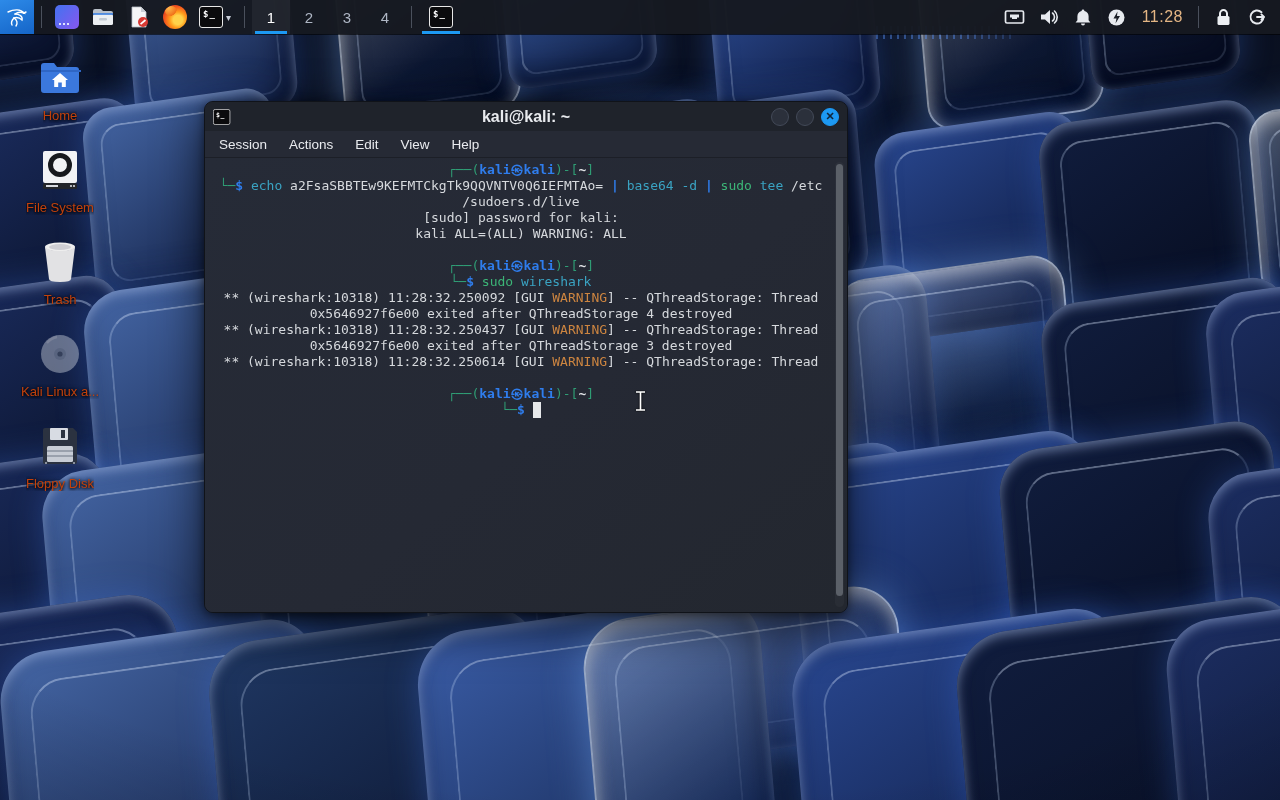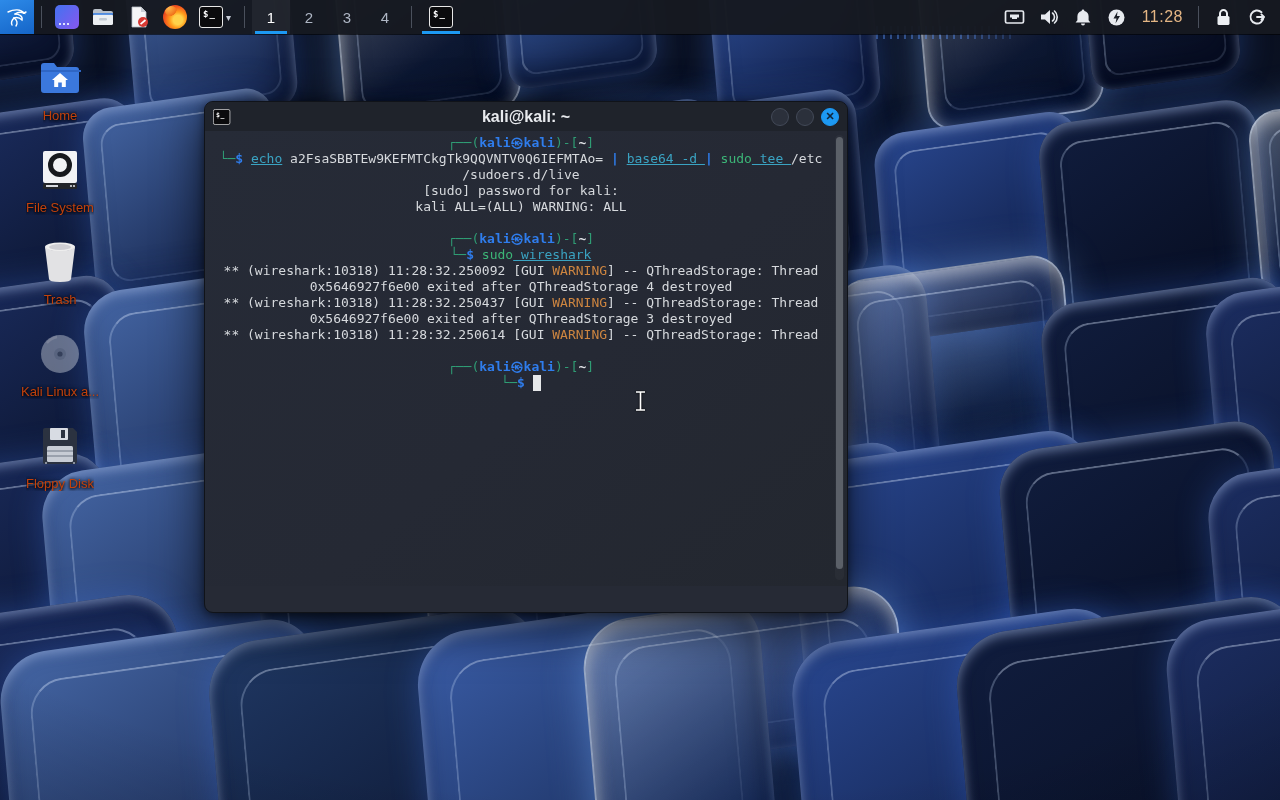--- a/index.html
+++ b/index.html
@@ -85,21 +85,21 @@
   #term-body { position:relative; height:455px;
     background:linear-gradient(140deg, #262b37 0%, #252934 55%, #23272f 100%); }
   #term-output { position:absolute; left:10px; top:4px; right:20px; bottom:4px;
     font-family:"DejaVu Sans Mono", monospace; font-size:13px; line-height:16px; overflow:hidden; }
   .tline { white-space:pre; min-height:16px;text-align:center; }
   .sg-f  { color:#2f9c74; }
   .sg-u  { color:#2f7ded; font-weight:bold; }
   .sg-s  { color:#2f7ded; font-weight:bold; }
   .sg-p  { color:#e2e4e8; font-weight:bold; }
   .sg-d  { color:#2f7ded; font-weight:bold; }
-  .sg-c  { color:#3aa3c2;text-decoration:underline; }
+  .sg-c  { color:#3aa3c2; }
   .sg-t  { color:#d6d9dd; }
   .sg-pi { color:#2f7ded; font-weight:bold; }
   .sg-su { color:#3cb577; }
   .sg-w  { color:#cd8540; }
   .sg-cur{ background:#e6e8ea; color:#e6e8ea; display:inline-block; width:8px; }
   #term-scrollbar { position:absolute; right:3px; top:4px; width:9px; bottom:6px;
     background:rgba(255,255,255,.03); border-radius:5px; }
   #term-thumb { position:absolute; left:1px; right:1px; top:2px; height:97%;
     background:#5b6068; border-radius:5px; cursor:pointer; }
 
@@ -338,20 +338,27 @@
     </div>
     <div id="win-title">kali@kali: ~</div>
     <div id="win-btns">
       <div class="wbtn"></div>
       <div class="wbtn"></div>
       <div class="wbtn close">
           <span>✕</span>
         </div>
     </div>
   </div>
+  <div id="menubar">
+    <span class="menu-item">Session</span>
+    <span class="menu-item">Actions</span>
+    <span class="menu-item">Edit</span>
+    <span class="menu-item">View</span>
+    <span class="menu-item">Help</span>
+  </div>
   <div id="term-body">
     <div id="term-output">
         <div class="tline"><span class="sg-f">┌──(</span><span class="sg-u">kali</span><span class="sg-s">㉿</span><span class="sg-u">kali</span><span class="sg-f">)-[</span><span class="sg-p">~</span><span class="sg-f">]</span></div>
         <div class="tline"><span class="sg-f">└─</span><span class="sg-d">$ </span><span class="sg-c">echo</span><span class="sg-t"> a2FsaSBBTEw9KEFMTCkgTk9QQVNTV0Q6IEFMTAo= </span><span class="sg-pi">| </span><span class="sg-c">base64 -d </span><span class="sg-pi">| </span><span class="sg-su">sudo</span><span class="sg-c"> tee </span><span class="sg-t">/etc</span></div>
         <div class="tline"><span class="sg-t">/sudoers.d/live</span></div>
         <div class="tline"><span class="sg-t">[sudo] password for kali:</span></div>
         <div class="tline"><span class="sg-t">kali ALL=(ALL) WARNING: ALL</span></div>
         <div class="tline"></div>
         <div class="tline"><span class="sg-f">┌──(</span><span class="sg-u">kali</span><span class="sg-s">㉿</span><span class="sg-u">kali</span><span class="sg-f">)-[</span><span class="sg-p">~</span><span class="sg-f">]</span></div>
         <div class="tline"><span class="sg-f">└─</span><span class="sg-d">$ </span><span class="sg-su">sudo</span><span class="sg-c"> wireshark</span></div>

